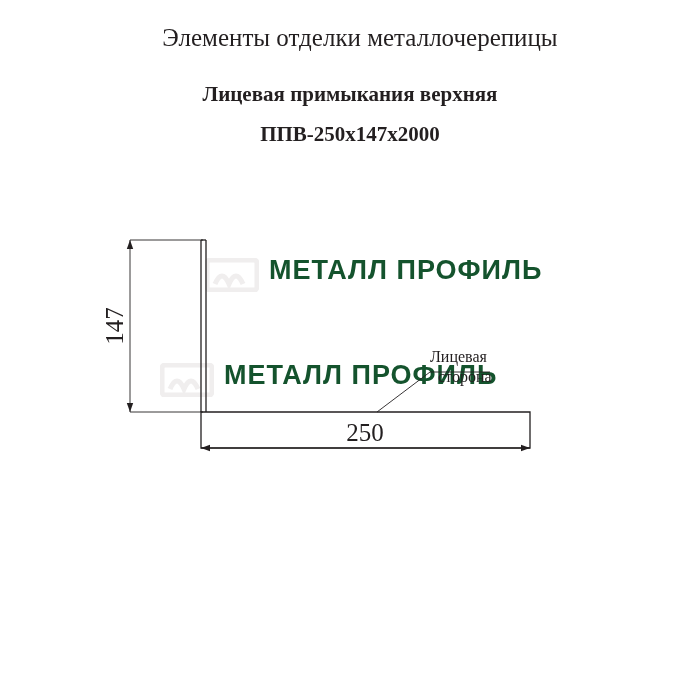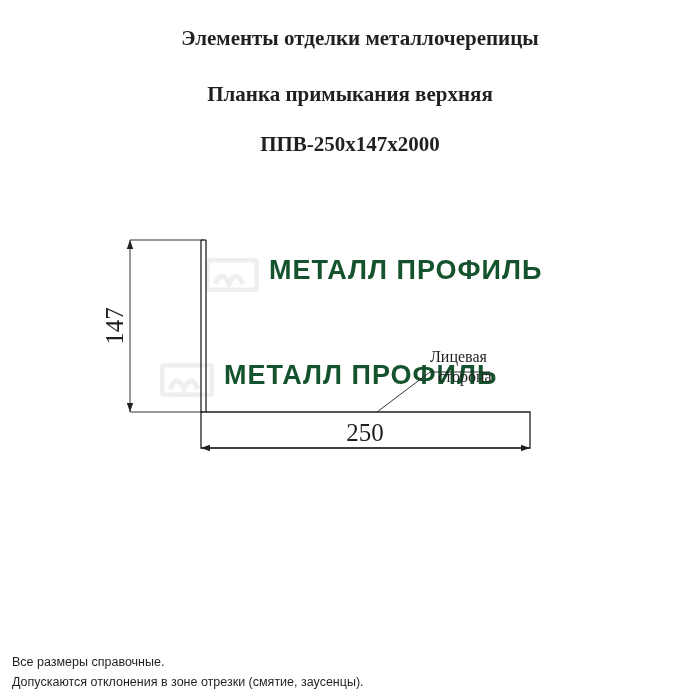--- a/index.html
+++ b/index.html
@@ -20,36 +20,36 @@
     inset: 0;
   }
   .title-block {
     position: absolute;
     top: 22px;
     left: 0;
     width: 700px;
     text-align: center;
   }
   .title-main {
-    font-size: 21px;
-    font-weight: bold;
+    font-size: 25px;
+    font-weight: normal;
     letter-spacing: 0px;
     line-height: 32px;
     padding-left: 20px;
   }
   .title-sub {
     font-size: 21px;
     font-weight: bold;
     margin-top: 26px;
     line-height: 28px;
   }
   .title-code {
     font-size: 21px;
     font-weight: bold;
-    margin-top: 22px;
+    margin-top: 12px;
     line-height: 28px;
     text-align: center;
   }
 
   
   .wm {
     position: absolute;
     color: #14532d;
     font-family: "Liberation Sans", sans-serif;
     font-weight: bold;
@@ -107,21 +107,21 @@
     <span class="wm-logo">
       <svg width="54" height="34" viewBox="0 0 54 34">
         <rect x="2" y="2" width="50" height="30" rx="3" fill="none" stroke="#f0eeee" stroke-width="5"></rect>
         <path d="M10 26 q7 -16 14 0 q7 -16 14 0" fill="none" stroke="#f0eeee" stroke-width="5"></path>
       </svg>
     </span><span class="wm-text">МЕТАЛЛ ПРОФИЛЬ</span>
   </div>
 
   <div class="title-block">
     <div class="title-main">Элементы отделки металлочерепицы</div>
-    <div class="title-sub">Планка примыкания верхняя</div>
+    <div class="title-sub">Лицевая примыкания верхняя</div>
     <div class="title-code">ППВ-250х147х2000</div>
   </div>
 
   <div class="drawing">
     <svg width="540" height="300" viewBox="0 0 540 300">
 
       <g fill="none" stroke="#231f20" stroke-width="1.3">
 
         <line x1="111" y1="40" x2="111" y2="212"></line>
         <line x1="116" y1="40" x2="116" y2="212"></line>
@@ -151,18 +151,14 @@
 
       <g stroke="#231f20" stroke-width="0.9" fill="none">
         <line x1="287" y1="212" x2="340" y2="172"></line>
         <line x1="340" y1="172" x2="400" y2="172"></line>
       </g>
       <text x="340" y="162" font-family="Liberation Serif, serif" font-size="16" fill="#231f20">Лицевая</text>
       <text x="348" y="182" font-family="Liberation Serif, serif" font-size="16" fill="#231f20">сторона</text>
     </svg>
   </div>
 
-  <div class="footer">
-    <div>Все размеры справочные.</div>
-    <div>Допускаются отклонения в зоне отрезки (смятие, заусенцы).</div>
-  </div>
 
 </div>
 
 </body></html>

